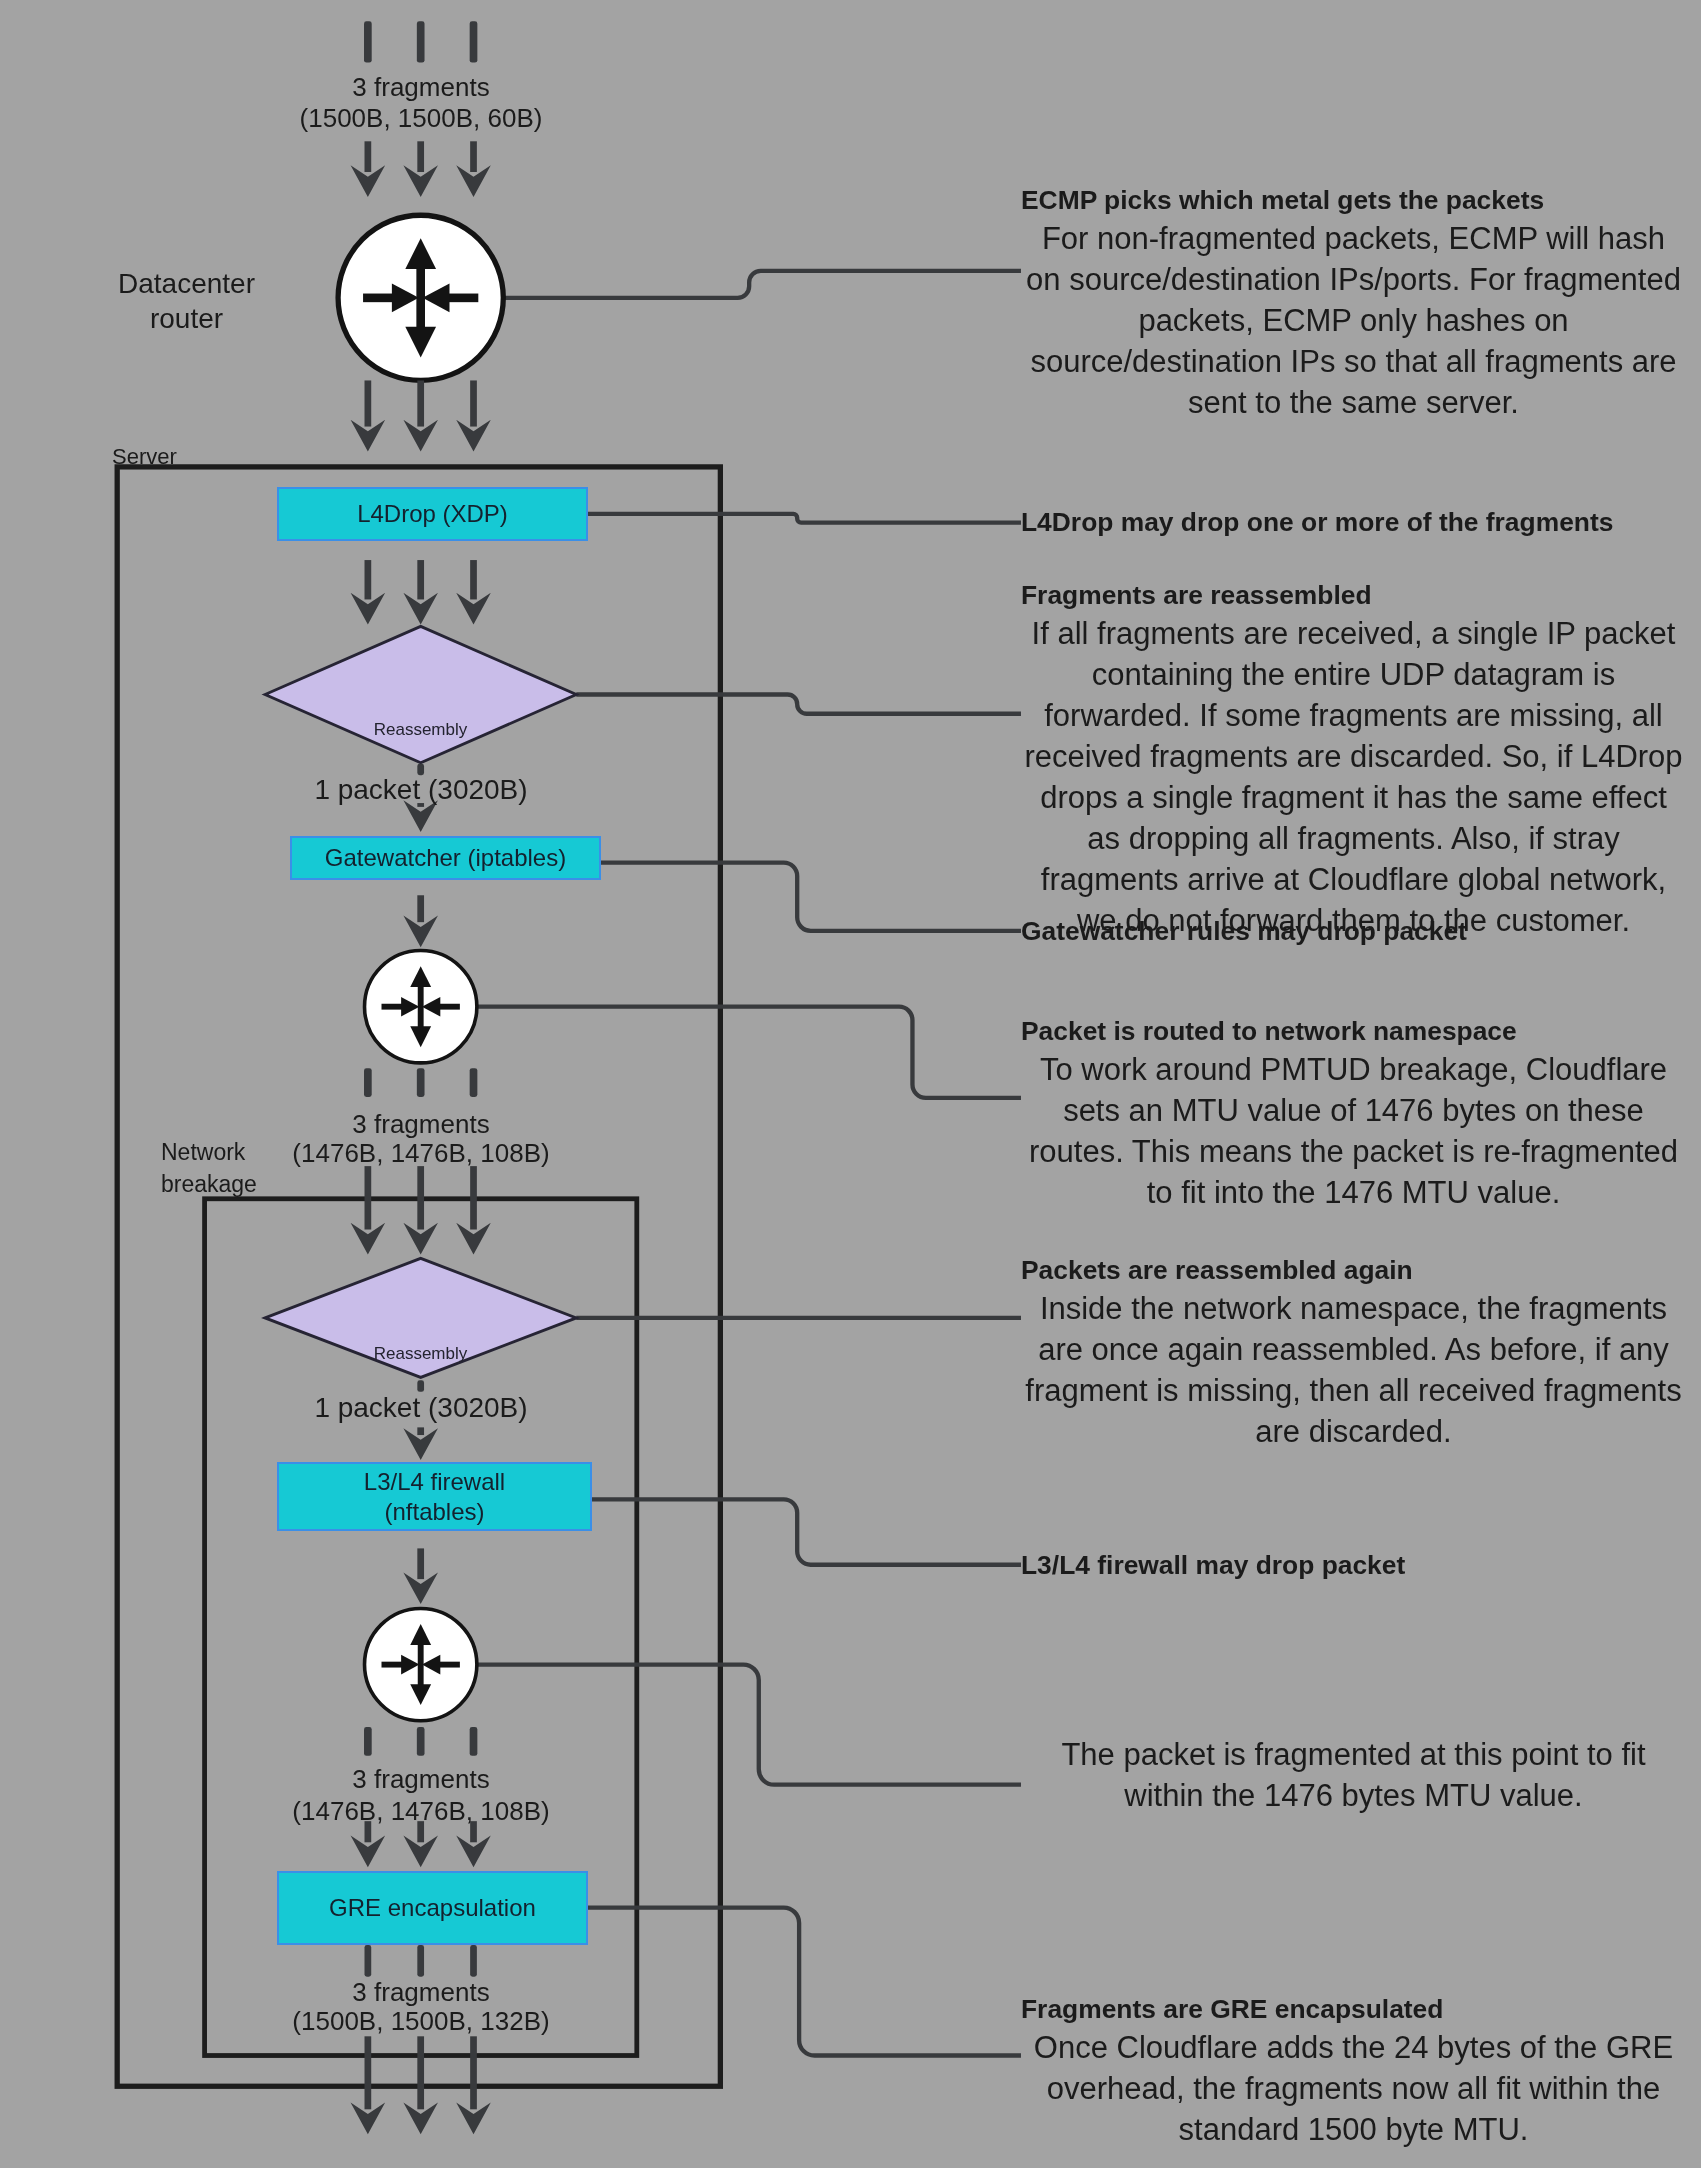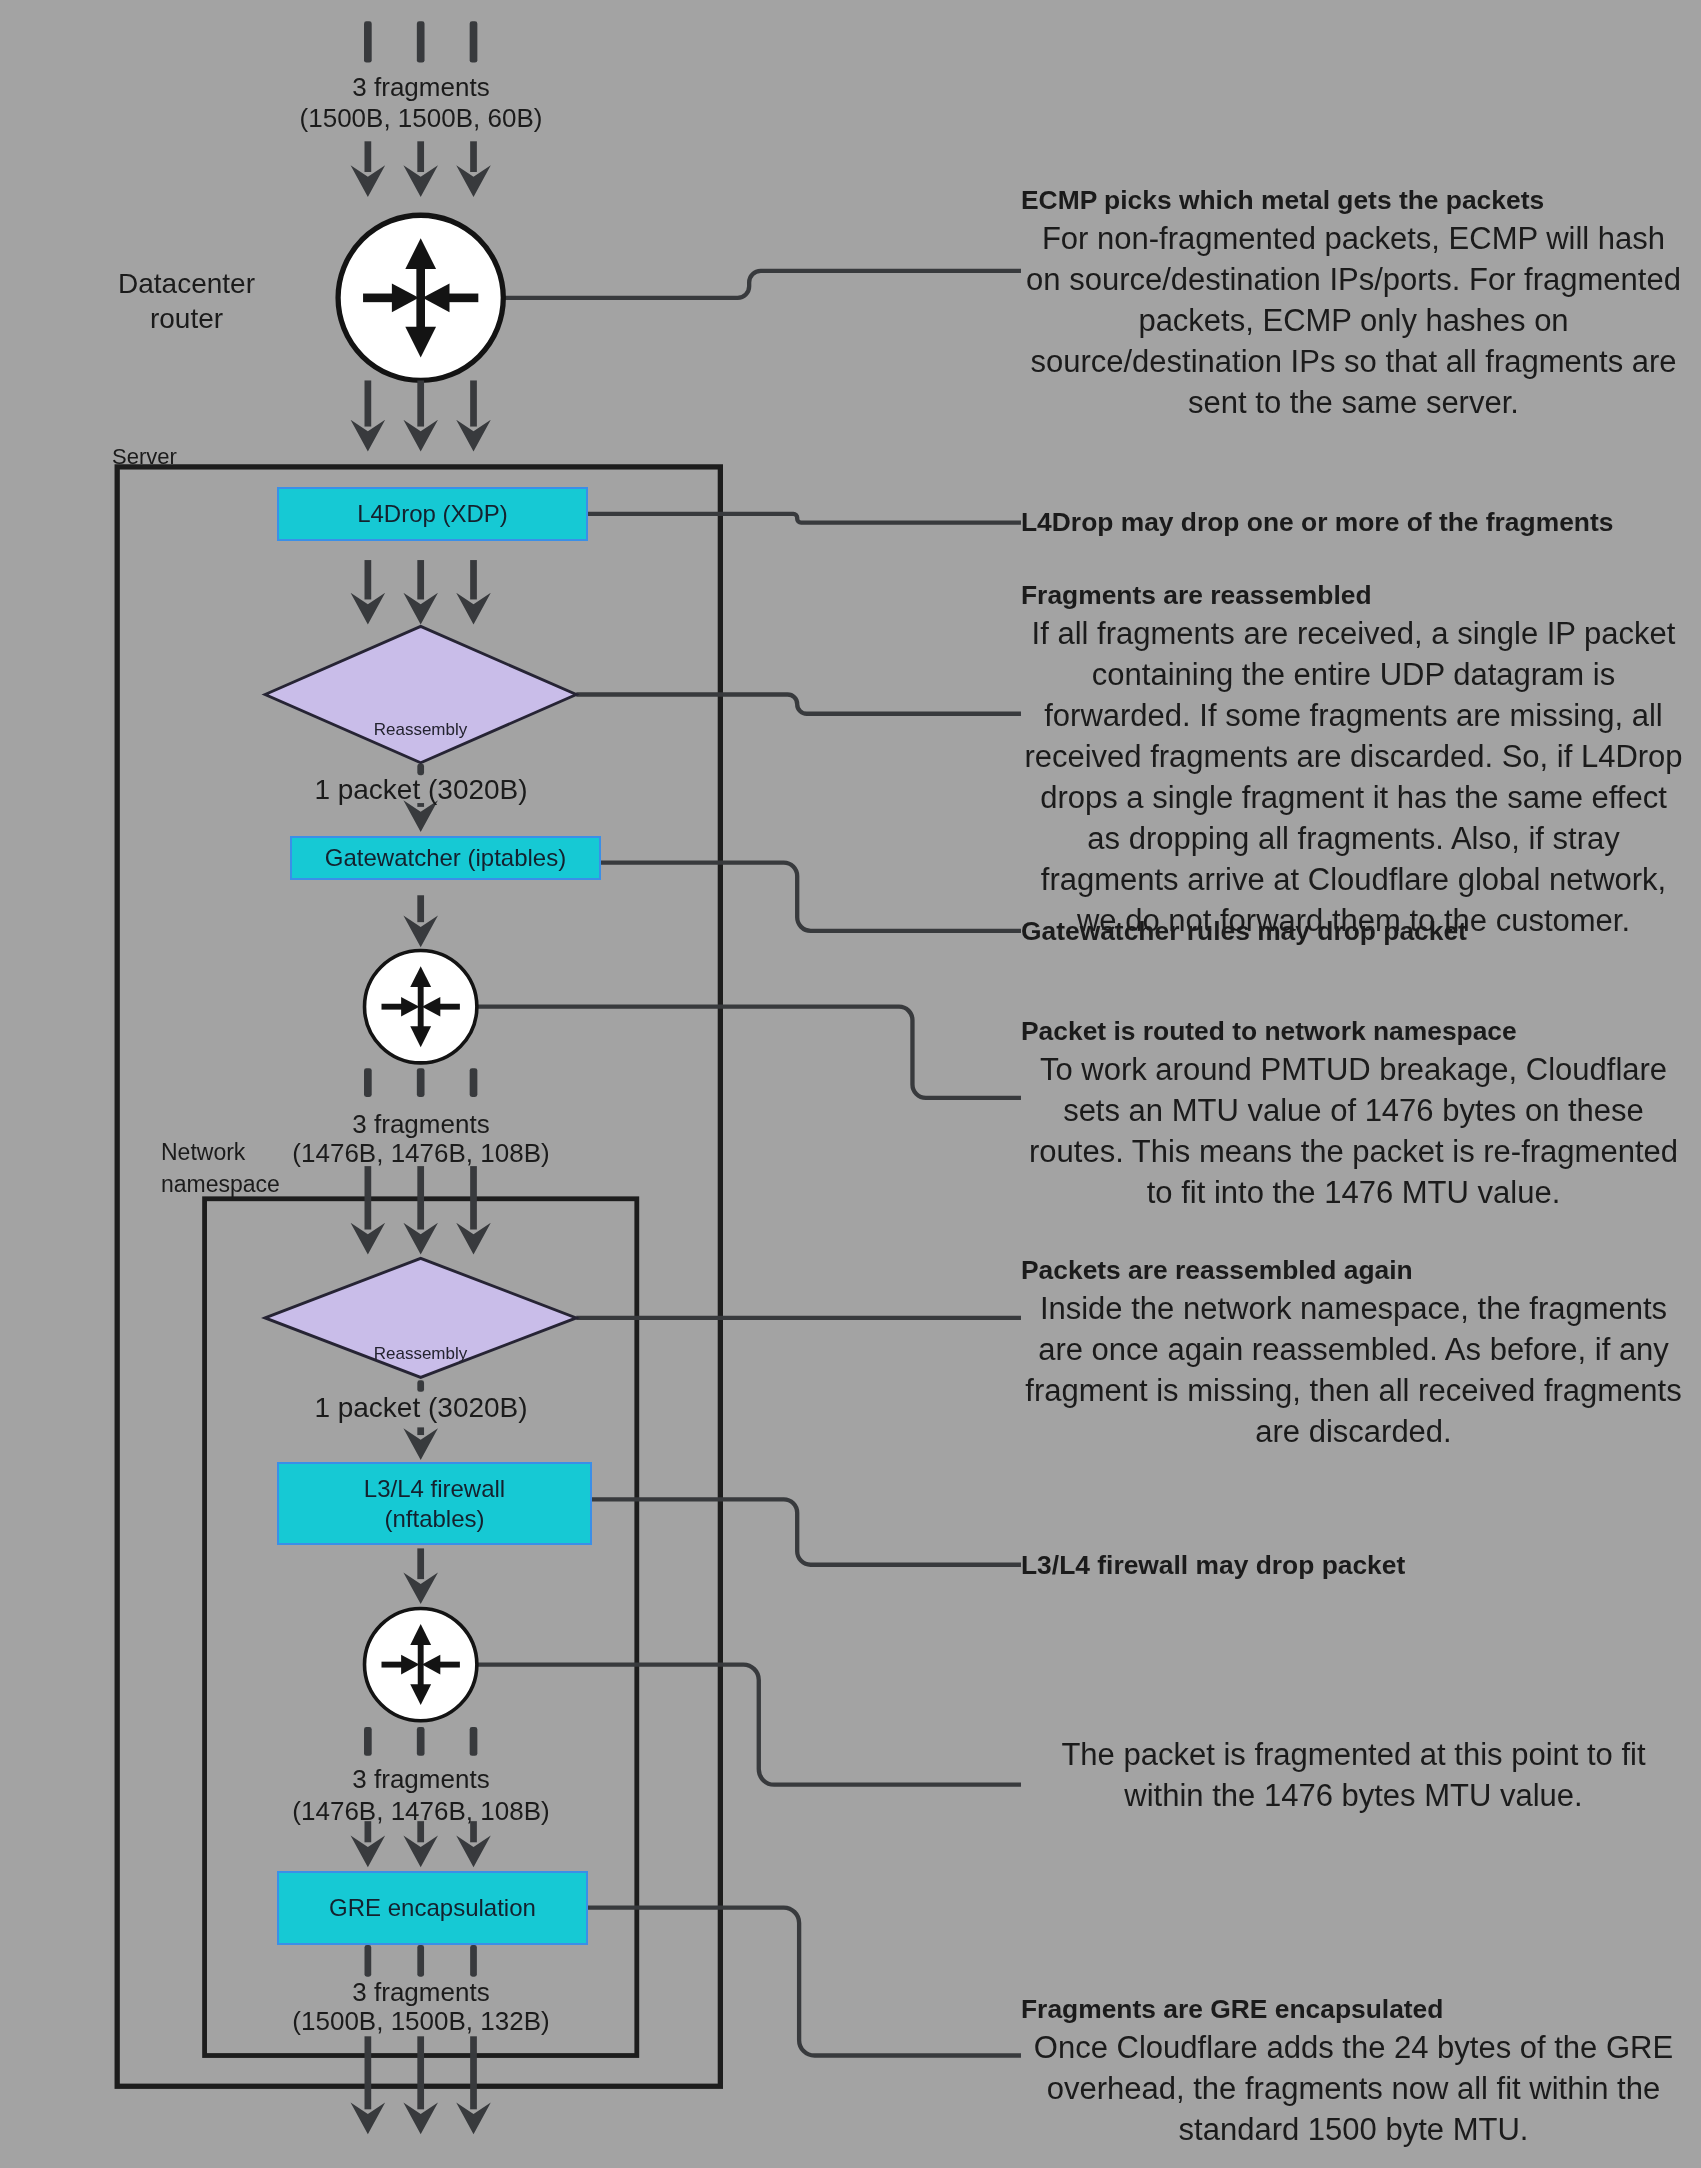--- a/index.html
+++ b/index.html
@@ -140,27 +140,27 @@
 
   <div class="abs ctr packet-label" style="top:773px">1 packet (3020B)</div>
 
   <div class="node" style="left:278px;top:836px;width:311px;height:44px">
     <span>Gatewatcher (iptables)</span>
   </div>
 
   <div class="abs ctr frag-label" style="top:1109px">3 fragments</div>
   <div class="abs ctr frag-label" style="top:1138px">(1476B, 1476B, 108B)</div>
 
-  <div class="abs zone-label" style="left:161px;top:1136px;width:183px">Network namespace</div>
+  <div class="abs zone-label" style="left:161px;top:1136px;width:183px">Network breakage</div>
 
   <div class="diamond-label" style="top:1303px">Reassembly</div>
 
   <div class="abs ctr packet-label" style="top:1391px">1 packet (3020B)</div>
 
-  <div class="node" style="left:265px;top:1462px;width:315px;height:83px">
+  <div class="node" style="left:265px;top:1462px;width:315px;height:69px">
     <span>L3/L4 firewall</span>
     <span>(nftables)</span>
   </div>
 
   <div class="abs ctr frag-label" style="top:1764px">3 fragments</div>
   <div class="abs ctr frag-label" style="top:1796px">(1476B, 1476B, 108B)</div>
 
   <div class="node" style="left:265px;top:1871px;width:311px;height:74px">
     <span>GRE encapsulation</span>
   </div>

